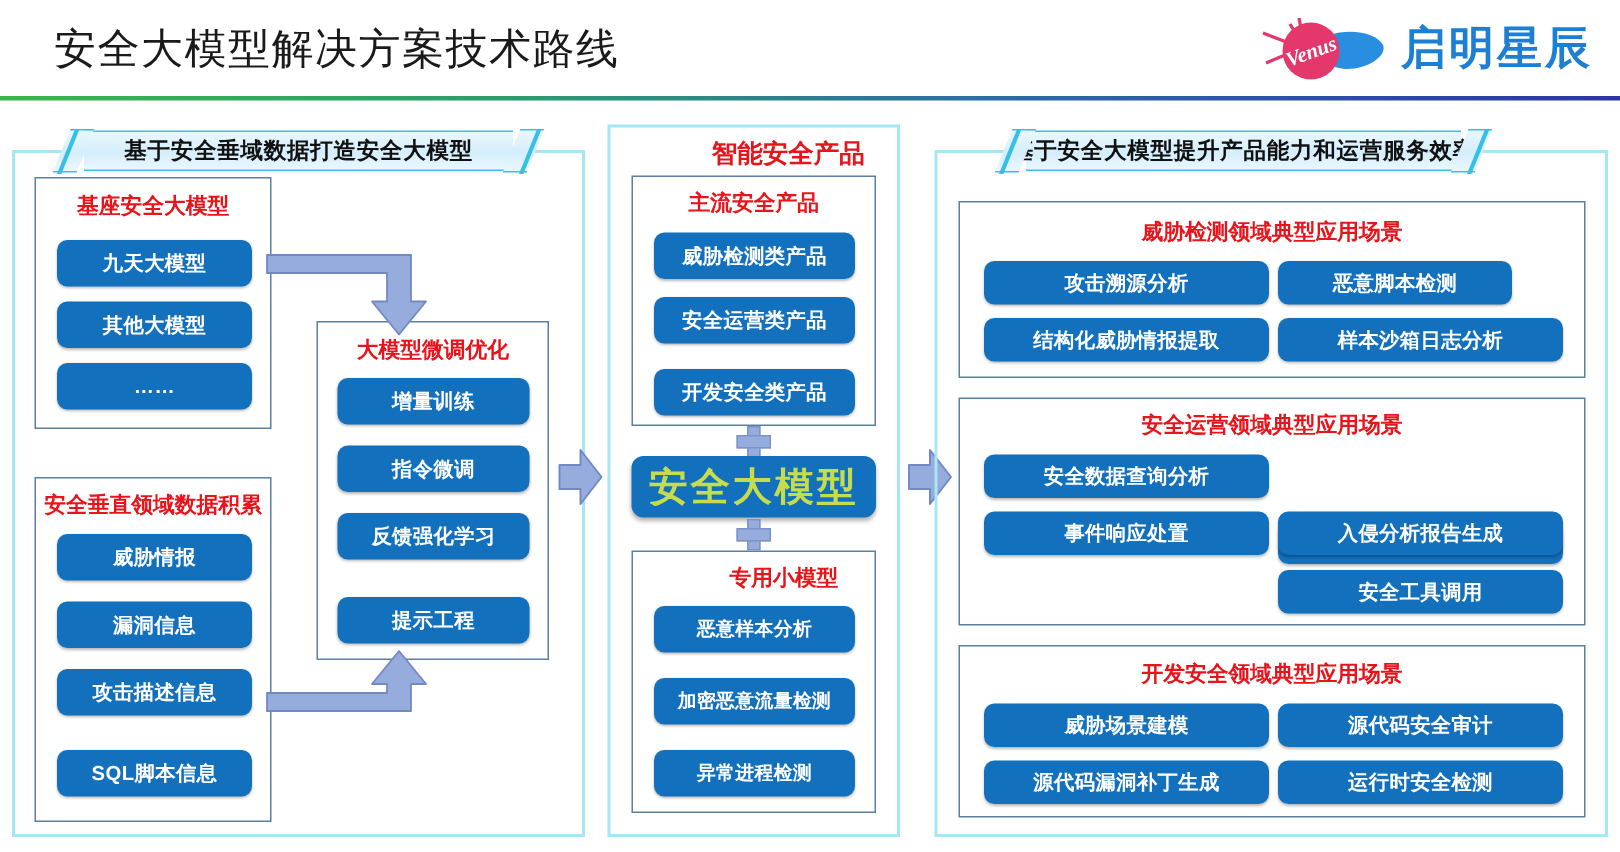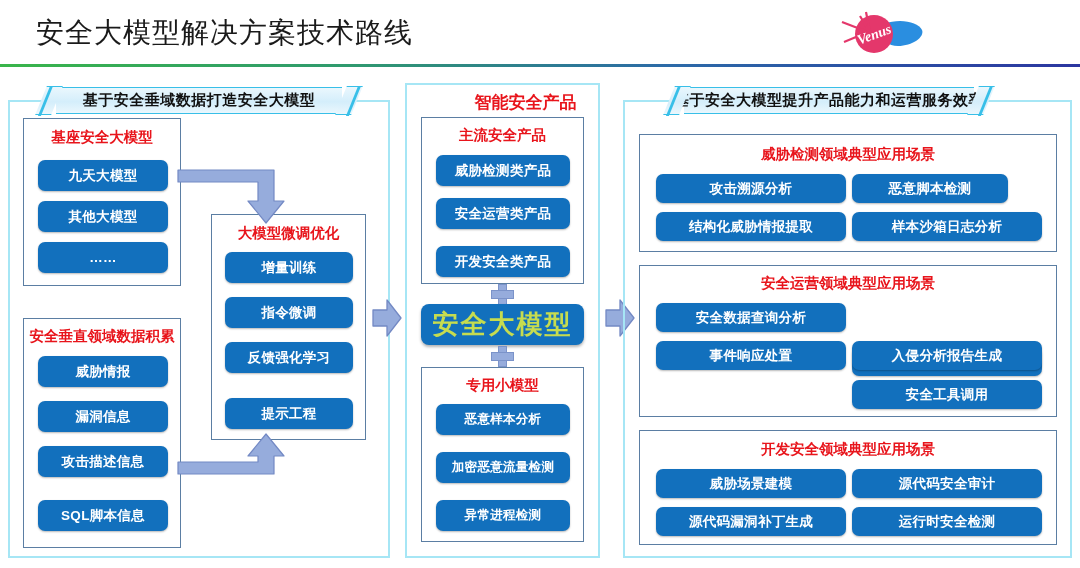--- a/index.html
+++ b/index.html
@@ -87,20 +87,21 @@
         <svg width="92" height="48" viewBox="0 0 92 48">
 
           <path d="M46 14 C62 8, 80 12, 84 20 C87 27, 74 36, 60 36 C50 36, 44 30, 44 24 Z" fill="#2a8ee0"></path>
 
           <circle cx="36" cy="24" r="19" fill="#e4376b"></circle>
 
           <path d="M4 12 L30 22 M6 32 L30 22 M28 2 L32 22 M22 6 L31 21" stroke="#e4376b" stroke-width="2.2" fill="none"></path>
           <text x="36" y="29" font-family="Liberation Serif, serif" font-size="14" font-style="italic" font-weight="bold" fill="#ffffff" text-anchor="middle" transform="rotate(-20 36 24)">Venus</text>
         </svg>
       </div>
+      <div class="logo-text">启明星辰</div>
     </div>
 
     <div class="hdr-rule"></div>
   </div>
 
   <div class="cyanframe" style="left:8px;top:100px;width:382px;height:458px;"></div>
 
   <div style="position:absolute;left:44px;top:96px;width:310px;height:9px;background:#fff;z-index:5;"></div>
 
   <div class="banner" style="left:56px;top:87px;width:286px;">
@@ -193,21 +194,21 @@
   <div class="bigpill" style="left:421px;top:304px;width:163px;height:41px;">
     <span>安全大模型</span>
   </div>
 
   <div class="plus" style="left:491px;top:346px;width:23px;height:21px;">
     <i style="left:7px;top:0;width:9px;height:21px;"></i>
     <i style="left:0;top:6px;width:23px;height:9px;"></i>
   </div>
 
   <div class="panel-inner" style="left:421px;top:367px;width:163px;height:175px;"></div>
-  <div class="red-h" style="left:421px;top:376px;width:163px;">专用小模型</div>
+  <div class="red-h" style="left:421px;top:376px;width:163px;padding-left:20px;">专用小模型</div>
   <div class="pill small" style="left:436px;top:404px;width:134px;height:31px;">
     <span>恶意样本分析</span>
     </div>
   <div class="pill small" style="left:436px;top:452px;width:134px;height:31px;">
     <span>加密恶意流量检测</span>
     </div>
   <div class="pill small" style="left:436px;top:500px;width:134px;height:31px;">
     <span>异常进程检测</span>
     </div>
 

